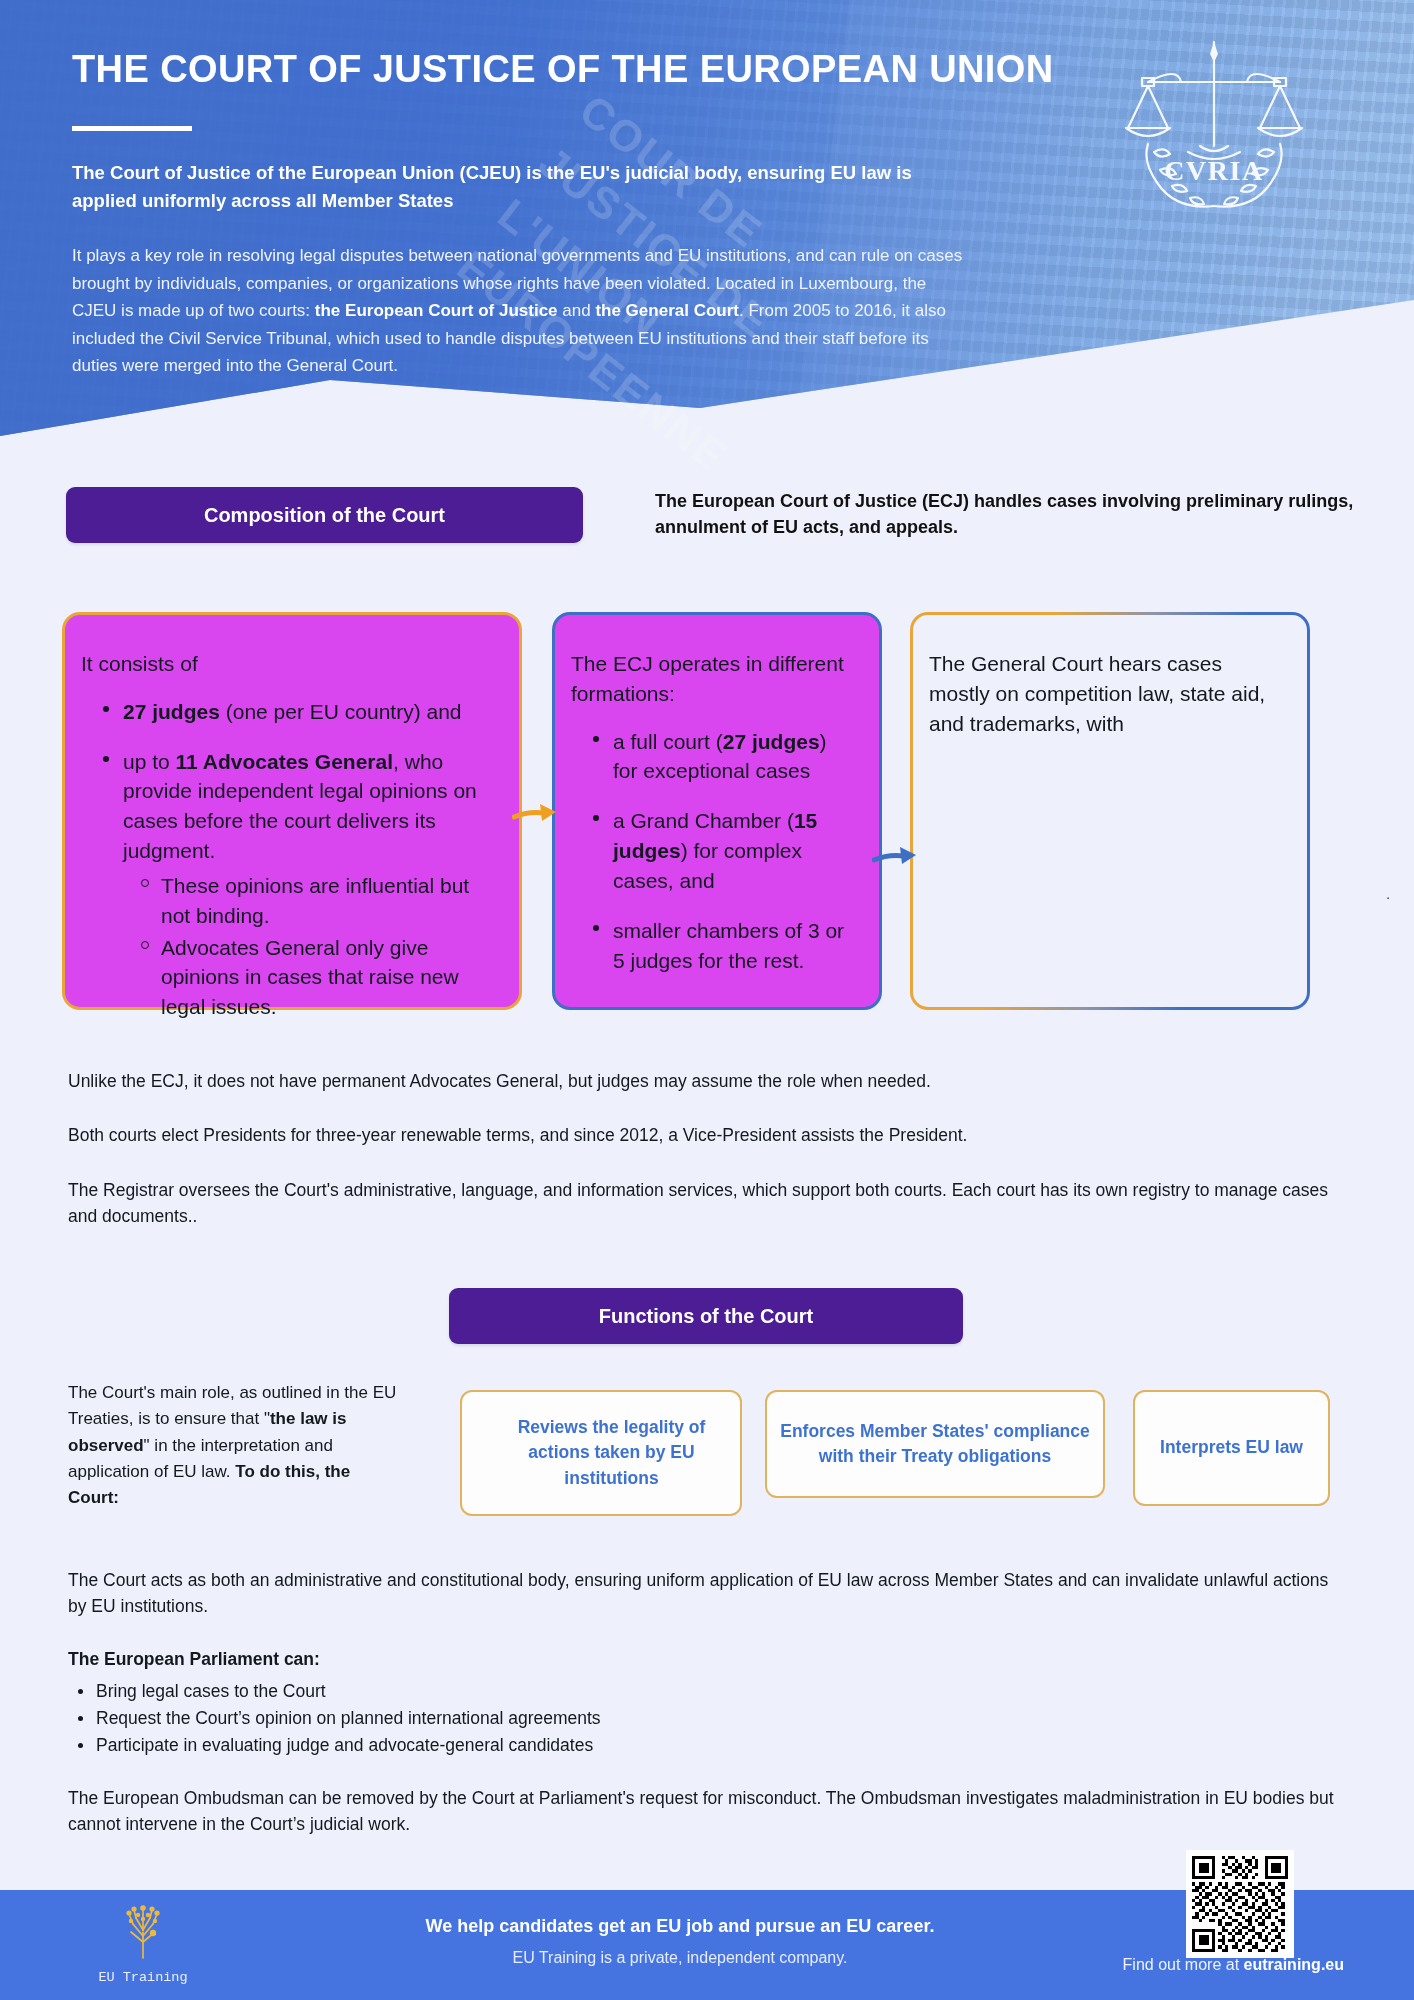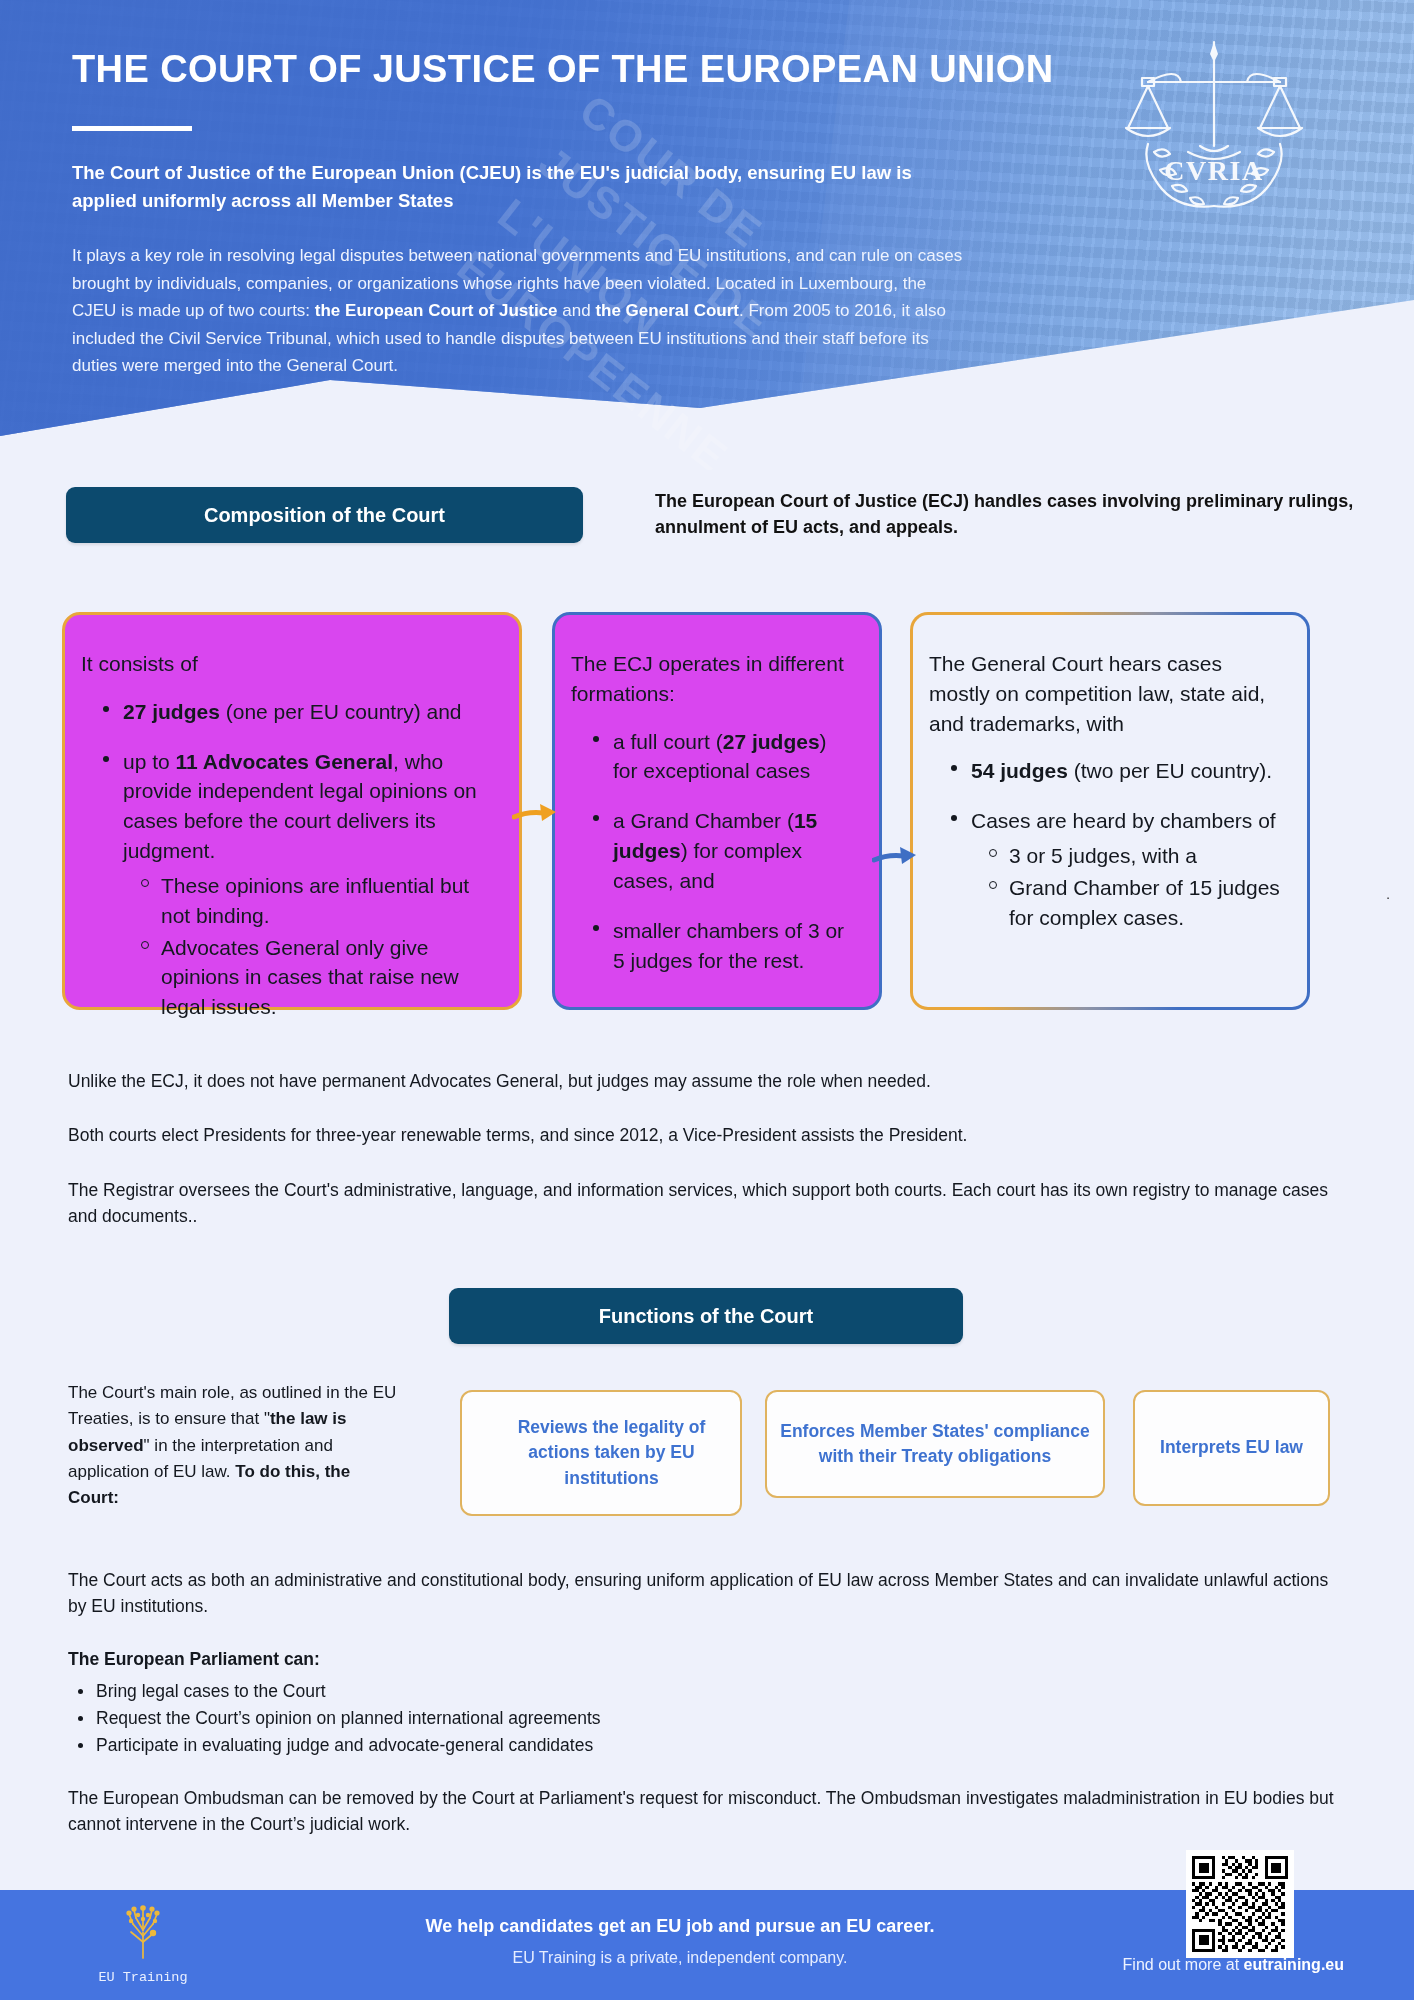--- a/index.html
+++ b/index.html
@@ -107,21 +107,21 @@
     margin-top: 26px;
     color: #eef3fe;
     font-size: 17px;
     line-height: 1.62;
     max-width: 900px;
   }
   .intro b { color: #ffffff; font-weight: 700; }
 
   
   .banner {
-    background: #0c4a6e;
+    background: #4c1d95;
     color: #ffffff;
     font-size: 20px;
     font-weight: 700;
     border-radius: 9px;
     display: flex;
     align-items: center;
     justify-content: center;
     box-shadow: 0 2px 3px rgba(0,0,0,0.10);
   }
   .banner-composition {
@@ -381,29 +381,20 @@
       <p class="lead">The ECJ operates in different formations:</p>
       <ul>
         <li><span>a full court (</span><b>27 judges</b><span>) for exceptional cases</span></li>
         <li><span>a Grand Chamber (</span><b>15 judges</b><span>) for complex cases, and</span></li>
         <li>smaller chambers of 3 or 5 judges for the rest.</li>
       </ul>
     </div>
 
     <div class="cbox cbox-3">
       <p class="lead">The General Court hears cases mostly on competition law, state aid, and trademarks, with</p>
-      <ul>
-        <li><b>54 judges</b><span> (two per EU country).</span></li>
-        <li><span>Cases are heard by chambers of</span>
-          <ul>
-            <li>3 or 5 judges, with a</li>
-            <li>Grand Chamber of 15 judges for complex cases.</li>
-          </ul>
-        </li>
-      </ul>
     </div>
   </div>
 
   <svg class="arrow arrow-1" width="48" height="36" viewBox="0 0 48 36">
     <path d="M2 22 q 14 -6 30 -4" fill="none" stroke="#efa021" stroke-width="5" stroke-linecap="round"></path>
     <path d="M44 17 L28 9 L30 26 Z" fill="#efa021"></path>
   </svg>
   <svg class="arrow arrow-2" width="48" height="36" viewBox="0 0 48 36">
     <path d="M2 22 q 14 -6 30 -4" fill="none" stroke="#3f6fc4" stroke-width="5" stroke-linecap="round"></path>
     <path d="M44 17 L28 9 L30 26 Z" fill="#3f6fc4"></path>

